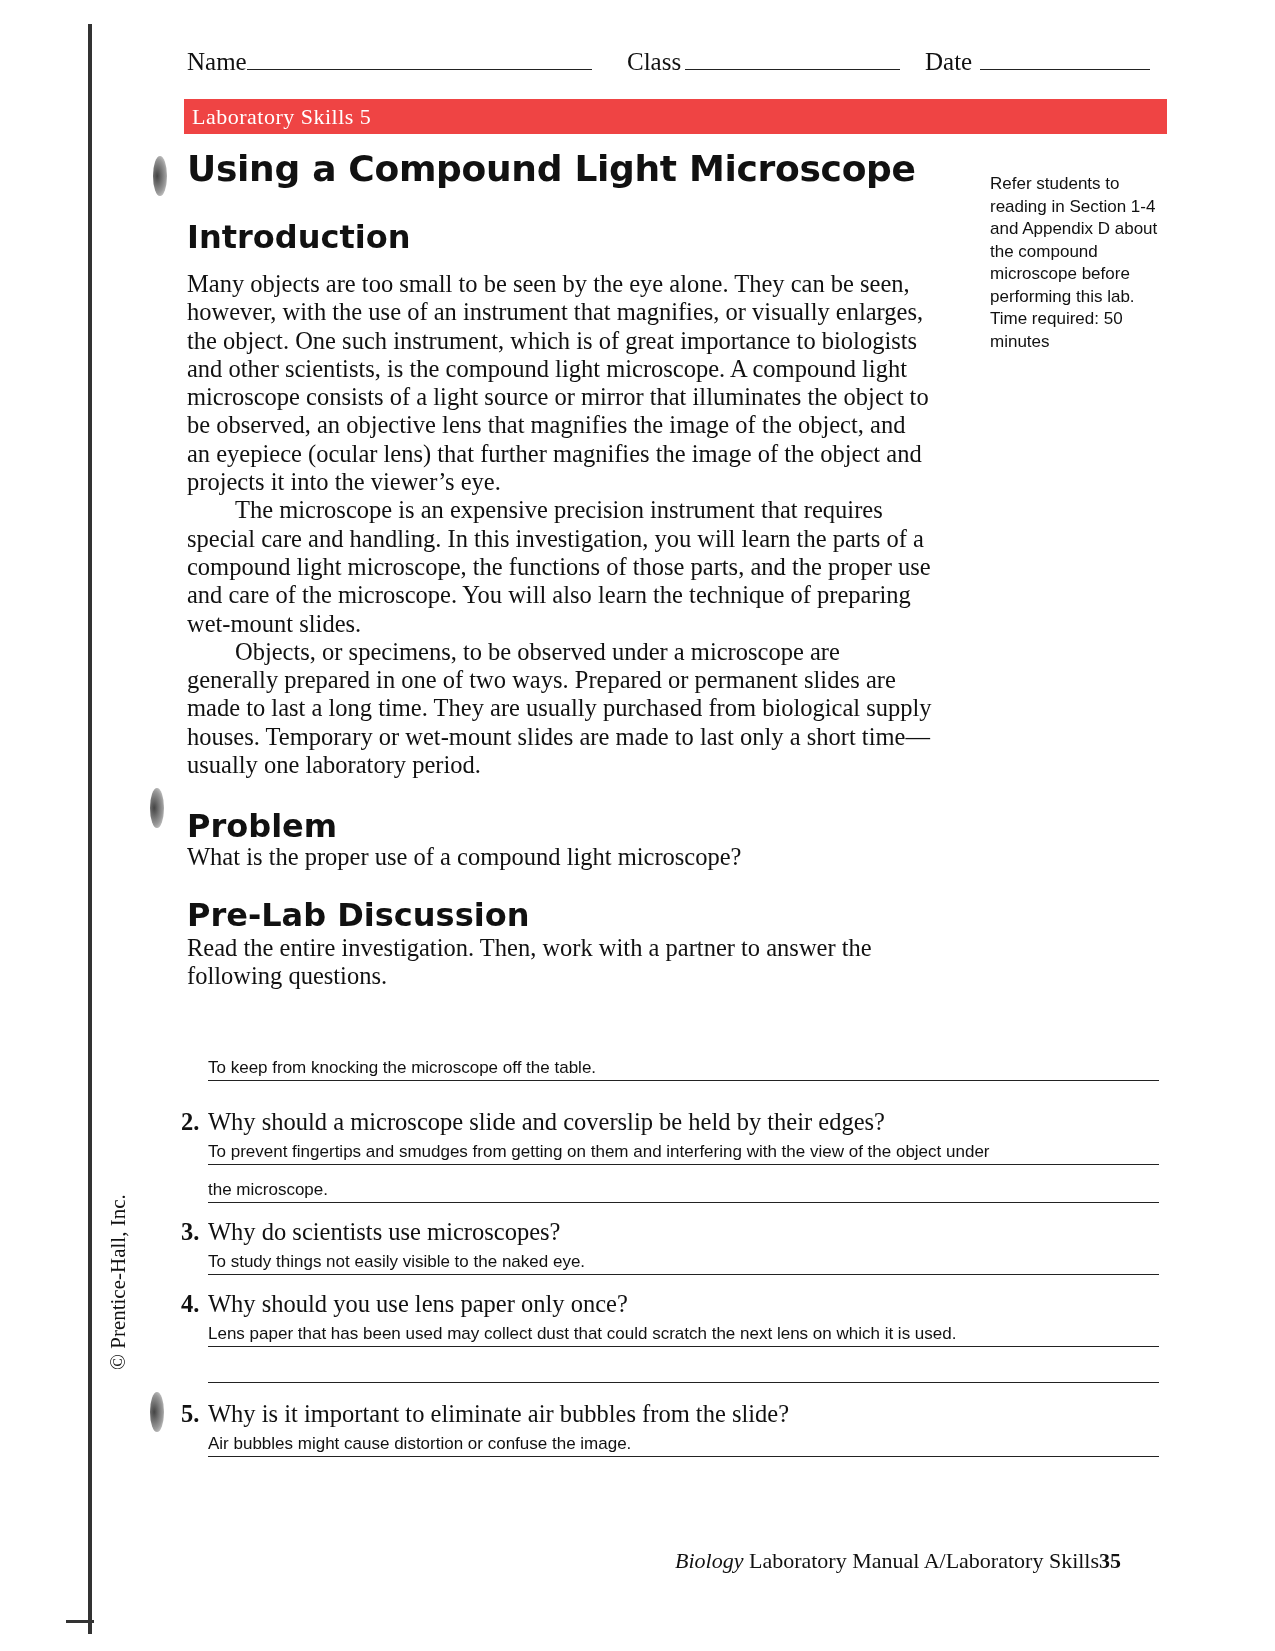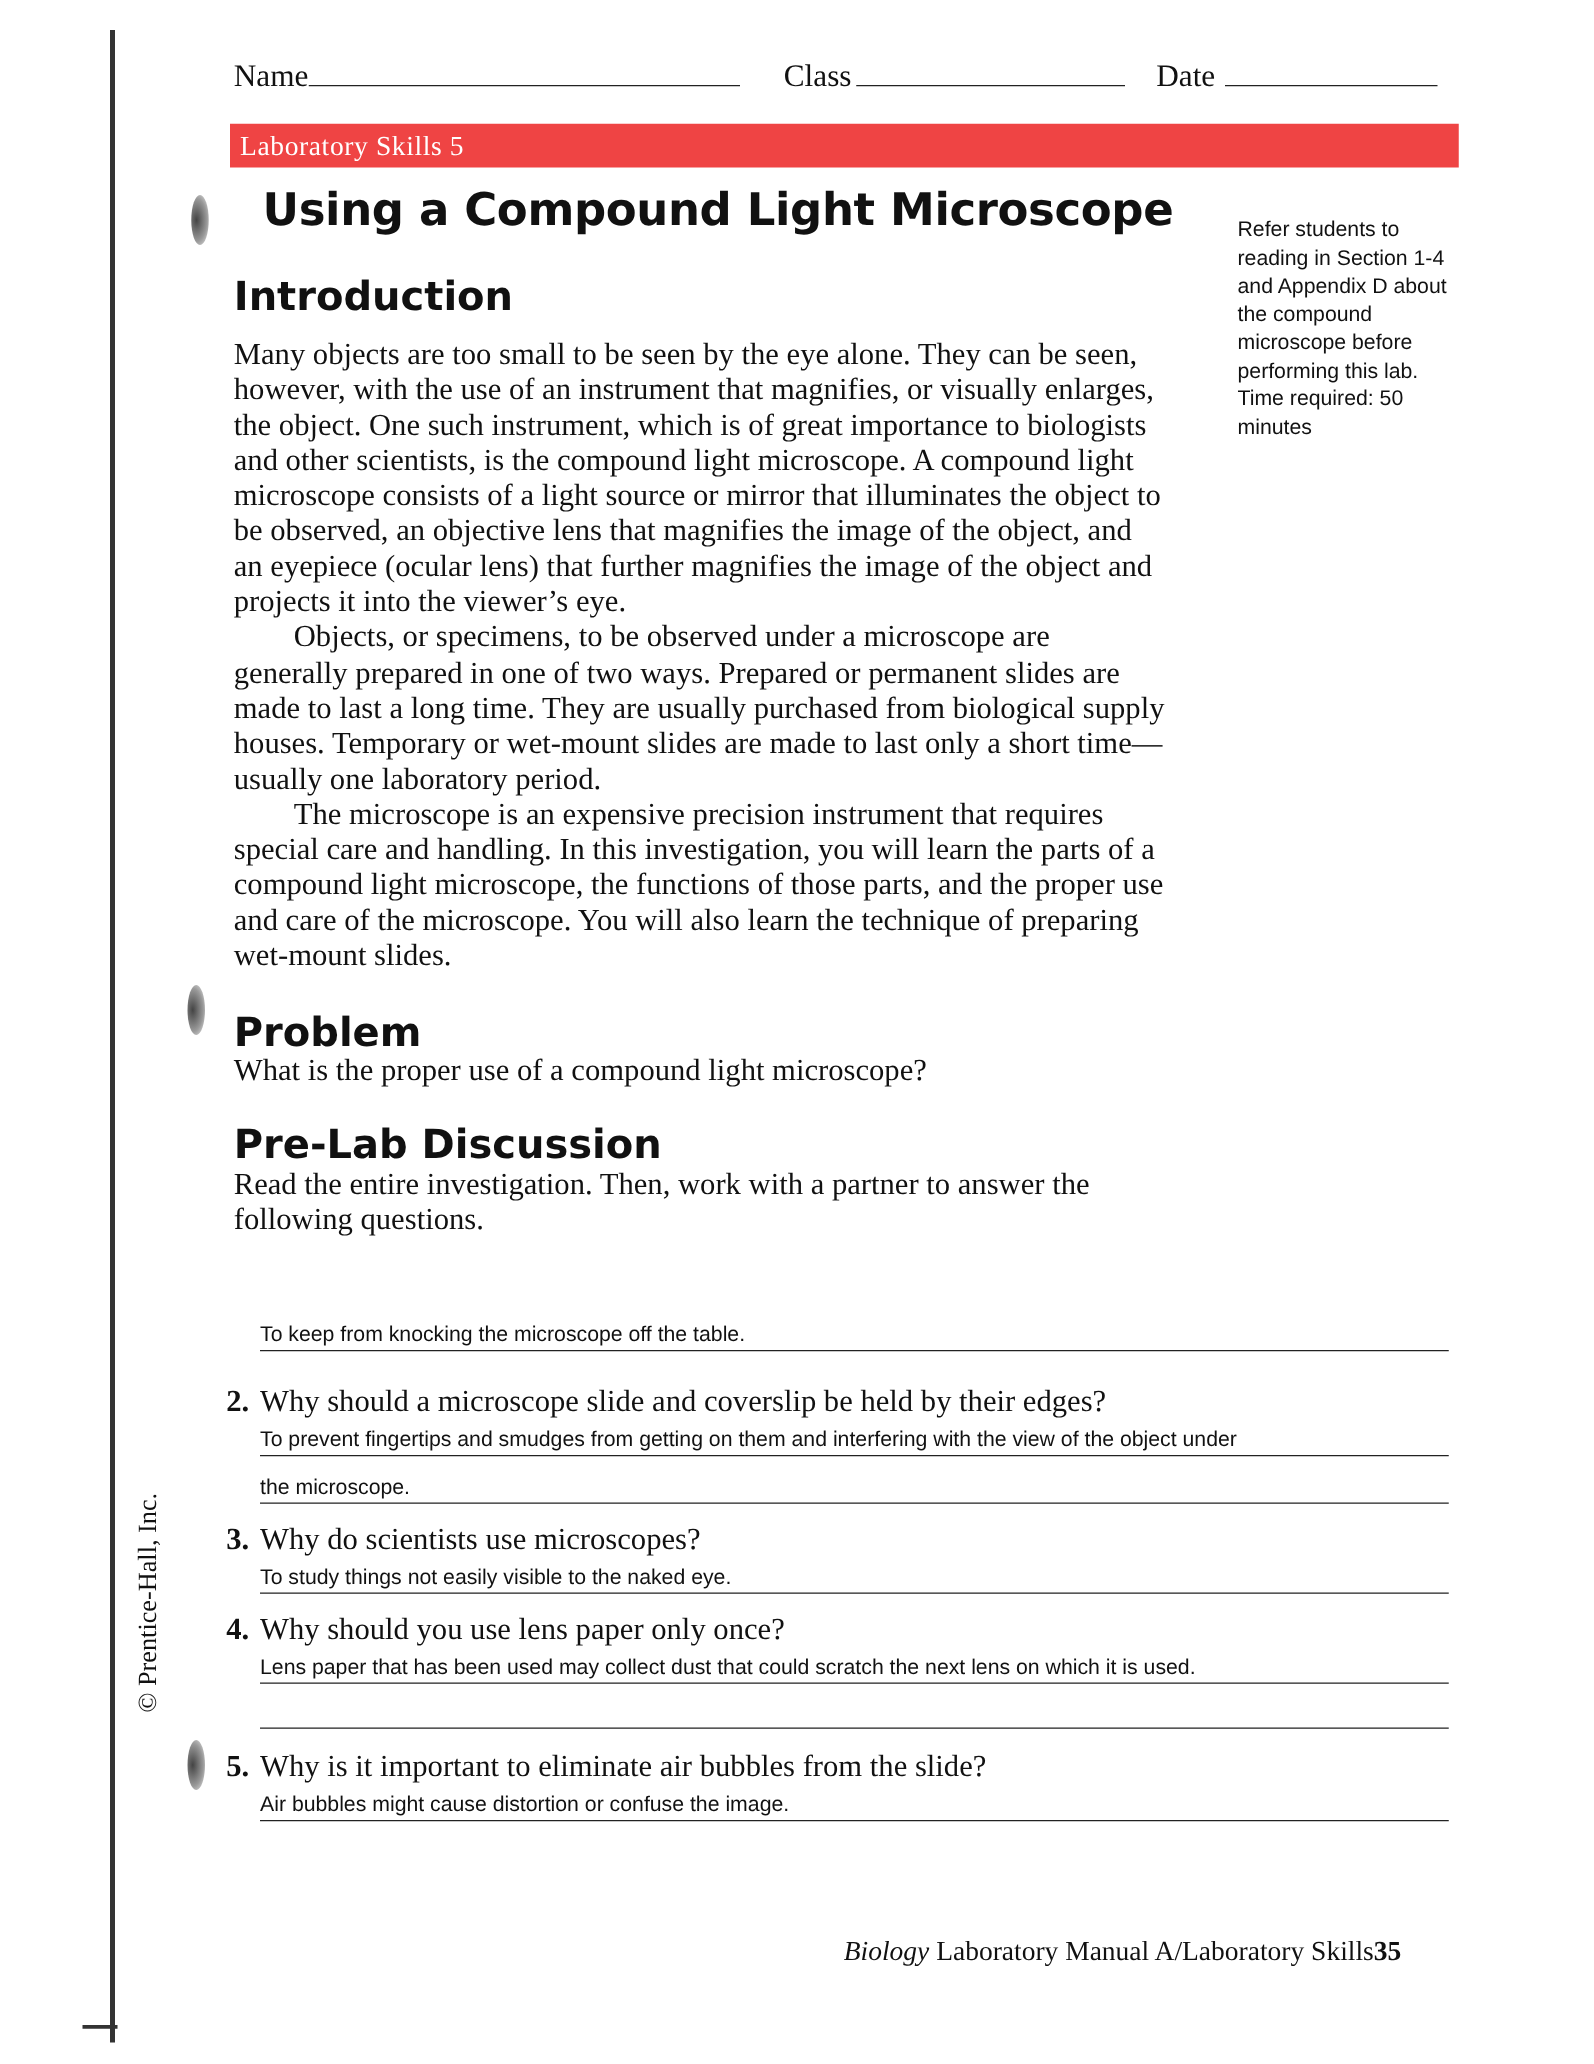--- a/index.html
+++ b/index.html
@@ -2,21 +2,21 @@
 <html><head>
 <meta charset="utf-8">
 <style>
   html,body{margin:0;padding:0;background:#fff;}
   body{width:1275px;height:1651px;position:relative;overflow:hidden;font-family:"Liberation Serif",serif;color:#111;}
   .binding{position:absolute;left:88px;top:24px;width:4px;height:1610px;background:#333;}
   .binding-foot{position:absolute;left:66px;top:1620px;width:28px;height:3px;background:#333;}
   .hdr{position:absolute;top:48px;font-size:25px;}
   .hdr .line{display:inline-block;border-bottom:1.5px solid #222;height:20px;vertical-align:baseline;}
   .banner{position:absolute;left:184px;top:99px;width:983px;height:35px;background:#ef4444;color:#fff;font-size:22px;letter-spacing:0.5px;line-height:35px;padding-left:8px;box-sizing:border-box;}
-  .title{position:absolute;left:187px;top:148px;font-family:"DejaVu Sans",sans-serif;font-weight:bold;font-size:36px;letter-spacing:-0.3px;margin-left:23px;}
+  .title{position:absolute;left:187px;top:148px;font-family:"DejaVu Sans",sans-serif;font-weight:bold;font-size:36px;letter-spacing:-0.3px;}
   .h2{position:absolute;left:187px;font-family:"DejaVu Sans",sans-serif;font-weight:bold;font-size:32px;}
   .para{position:absolute;left:187px;width:745px;font-size:24.5px;line-height:28.3px;}
   .para p{margin:0;}
   .para p.ind{text-indent:48px;}
   .side{position:absolute;left:990px;top:173px;width:180px;font-family:"Liberation Sans",sans-serif;font-size:17px;line-height:22.5px;}
   .q{position:absolute;left:181px;font-size:24.5px;line-height:28px;}
   .q .num{display:inline-block;width:27px;font-weight:bold;}
   .q .cont{padding-left:27px;}
   .ans{position:absolute;left:208px;width:951px;font-family:"Liberation Sans",sans-serif;font-size:17px;border-bottom:1.5px solid #222;height:22px;line-height:20px;white-space:nowrap;}
   .copy{position:absolute;left:106px;top:1370px;transform:rotate(-90deg);transform-origin:left top;font-size:21px;white-space:nowrap;}
@@ -43,22 +43,22 @@
 <div class="banner">Laboratory Skills 5</div>
 
 <div class="mark" style="left:153px;top:156px;"></div>
 <div class="title">Using a Compound Light Microscope</div>
 
 <div class="side">Refer students to reading in Section 1-4 and Appendix D about the compound microscope before performing this lab. Time required: 50 minutes</div>
 
 <div class="h2" style="top:218px;">Introduction</div>
 <div class="para" style="top:270px;">
   <p>Many objects are too small to be seen by the eye alone. They can be seen, however, with the use of an instrument that magnifies, or visually enlarges, the object. One such instrument, which is of great importance to biologists and other scientists, is the compound light microscope. A compound light microscope consists of a light source or mirror that illuminates the object to be observed, an objective lens that magnifies the image of the object, and an eyepiece (ocular lens) that further magnifies the image of the object and projects it into the viewer’s eye.</p>
+  <p class="ind">The microscope is an expensive precision instrument that requires special care and handling. In this investigation, you will learn the parts of a compound light microscope, the functions of those parts, and the proper use and care of the microscope. You will also learn the technique of preparing wet-mount slides.</p>
   <p class="ind">Objects, or specimens, to be observed under a microscope are generally prepared in one of two ways. Prepared or permanent slides are made to last a long time. They are usually purchased from biological supply houses. Temporary or wet-mount slides are made to last only a short time—usually one laboratory period.</p>
-  <p class="ind">The microscope is an expensive precision instrument that requires special care and handling. In this investigation, you will learn the parts of a compound light microscope, the functions of those parts, and the proper use and care of the microscope. You will also learn the technique of preparing wet-mount slides.</p>
 </div>
 
 <div class="mark" style="left:150px;top:788px;"></div>
 <div class="h2" style="top:807px;">Problem</div>
 <div class="para" style="top:843px;">What is the proper use of a compound light microscope?</div>
 
 <div class="h2" style="top:896px;">Pre-Lab Discussion</div>
 <div class="para" style="top:934px;">Read the entire investigation. Then, work with a partner to answer the following questions.</div>
 
 <div class="q" style="top:998px;">

